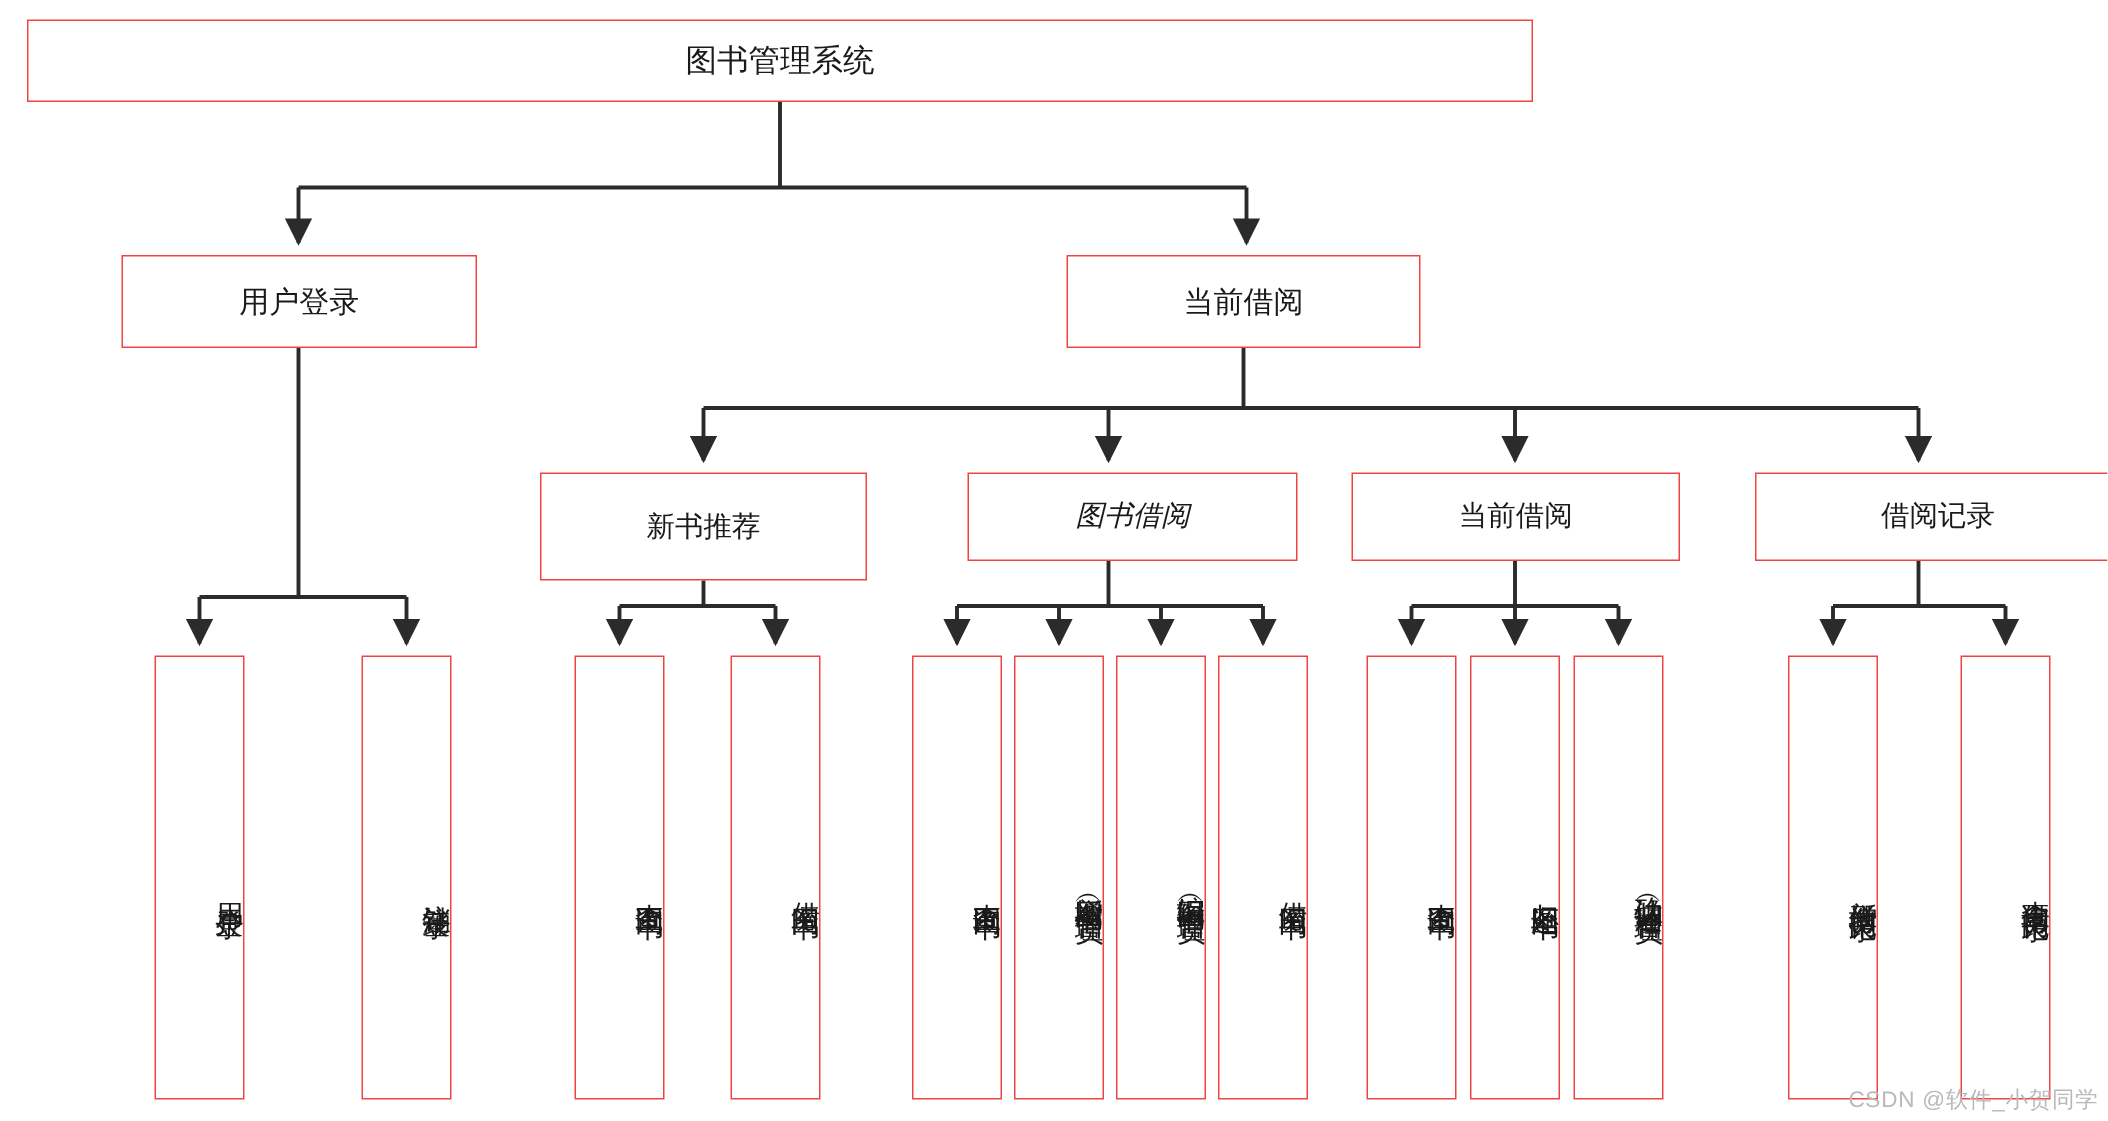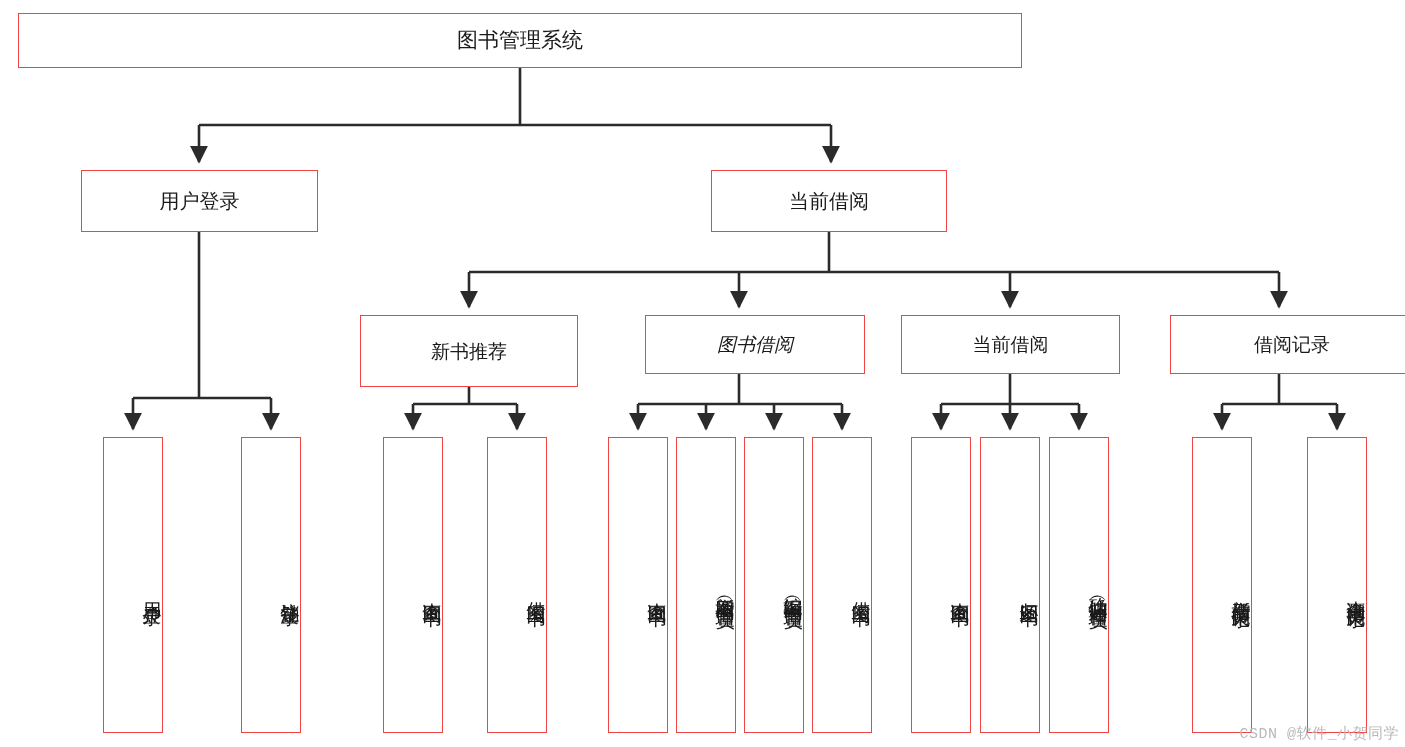--- a/index.html
+++ b/index.html
@@ -61,21 +61,21 @@
   .lvl3 { font-size: 19px; }
   .leaf { font-size: 19px; }
   #watermark {
     position: absolute;
     right: 6px;
     bottom: 4px;
     font-size: 15px;
     color: #b9b9b9;
     letter-spacing: 0.5px;
     white-space: nowrap;
-    font-family: Liberation Mono, monospace;
+    font-family: Liberation Sans, sans-serif;
   }
 </style>
 </head>
 <body>
 
 <div id="diagram-root">
 
   <svg id="edge-layer" viewBox="0 0 1405 747" width="1405" height="747" xmlns="http://www.w3.org/2000/svg">
     <defs>
       <marker id="arrow" viewBox="0 0 10 10" refX="9" refY="5" markerWidth="7" markerHeight="7" orient="auto-start-reverse">

